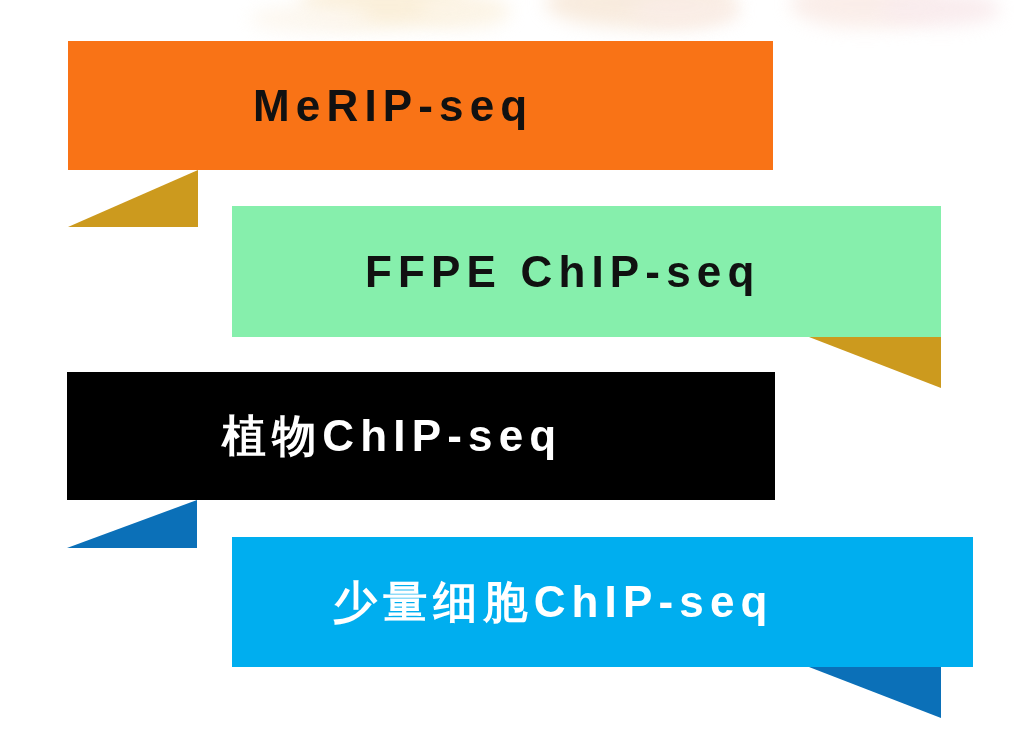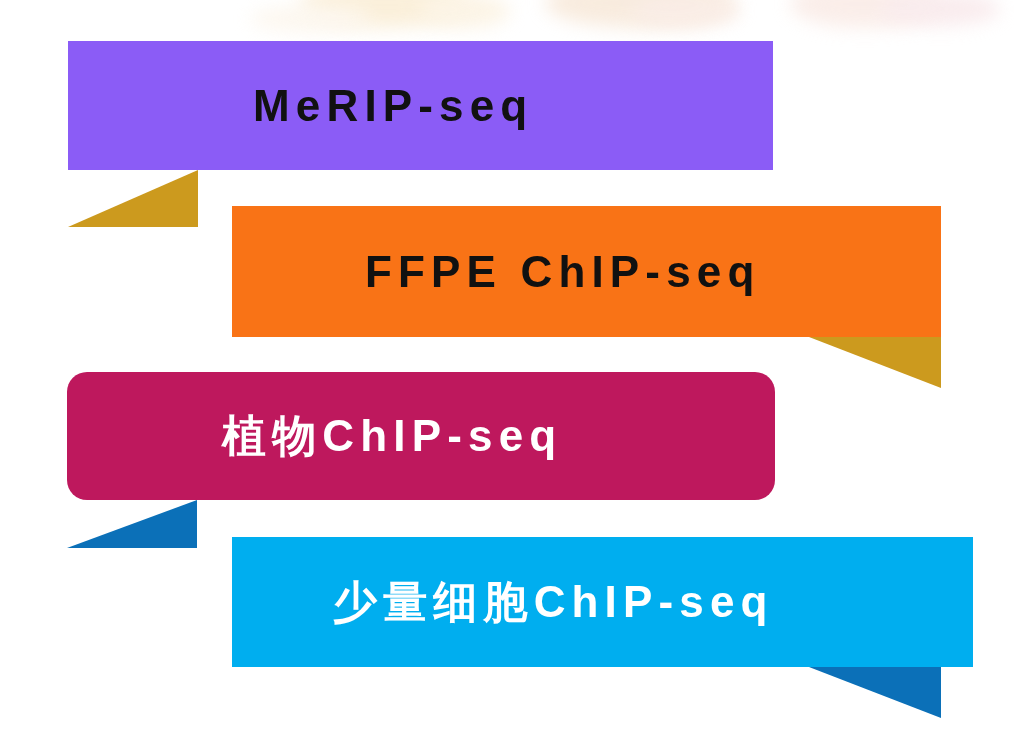--- a/index.html
+++ b/index.html
@@ -127,35 +127,35 @@
     <div class="wash-blob wash-1"></div>
     <div class="wash-blob wash-2"></div>
     <div class="wash-blob wash-3"></div>
     <div class="wash-blob wash-4"></div>
     <div class="wash-blob wash-5"></div>
     <div class="wash-blob wash-6"></div>
     <div class="wash-blob wash-7"></div>
   </div>
 
   <div class="fold fold-left" id="fold-1" style="border-bottom-color: rgb(204, 154, 30);"></div>
-  <div class="banner" id="banner-1" style="background: #8b5cf6;">
+  <div class="banner" id="banner-1" style="background: #f97316;">
     <div class="banner-body">
       <span class="banner-label" style="color: rgb(17, 17, 17);">MeRIP-seq</span>
     </div>
   </div>
 
   <div class="fold fold-right" id="fold-2" style="border-right-color: rgb(204, 154, 30);"></div>
-  <div class="banner" id="banner-2" style="background: #f97316;">
+  <div class="banner" id="banner-2" style="background: #86efac;">
     <div class="banner-body">
       <span class="banner-label" style="color: rgb(17, 17, 17);">FFPE ChIP-seq</span>
     </div>
   </div>
 
   <div class="fold fold-left" id="fold-3" style="border-bottom-color: rgb(11, 112, 184);"></div>
-  <div class="banner" id="banner-3" style="background: #be185d; border-radius: 20px;">
+  <div class="banner" id="banner-3" style="background: #000000;">
     <div class="banner-body">
       <span class="banner-label" style="color: rgb(255, 255, 255);">植物ChIP-seq</span>
     </div>
   </div>
 
   <div class="fold fold-right" id="fold-4" style="border-right-color: rgb(11, 112, 184);"></div>
   <div class="banner" id="banner-4" style="background: rgb(0, 174, 239);">
     <div class="banner-body">
       <span class="banner-label" style="color: rgb(255, 255, 255);">少量细胞ChIP-seq</span>
     </div>

